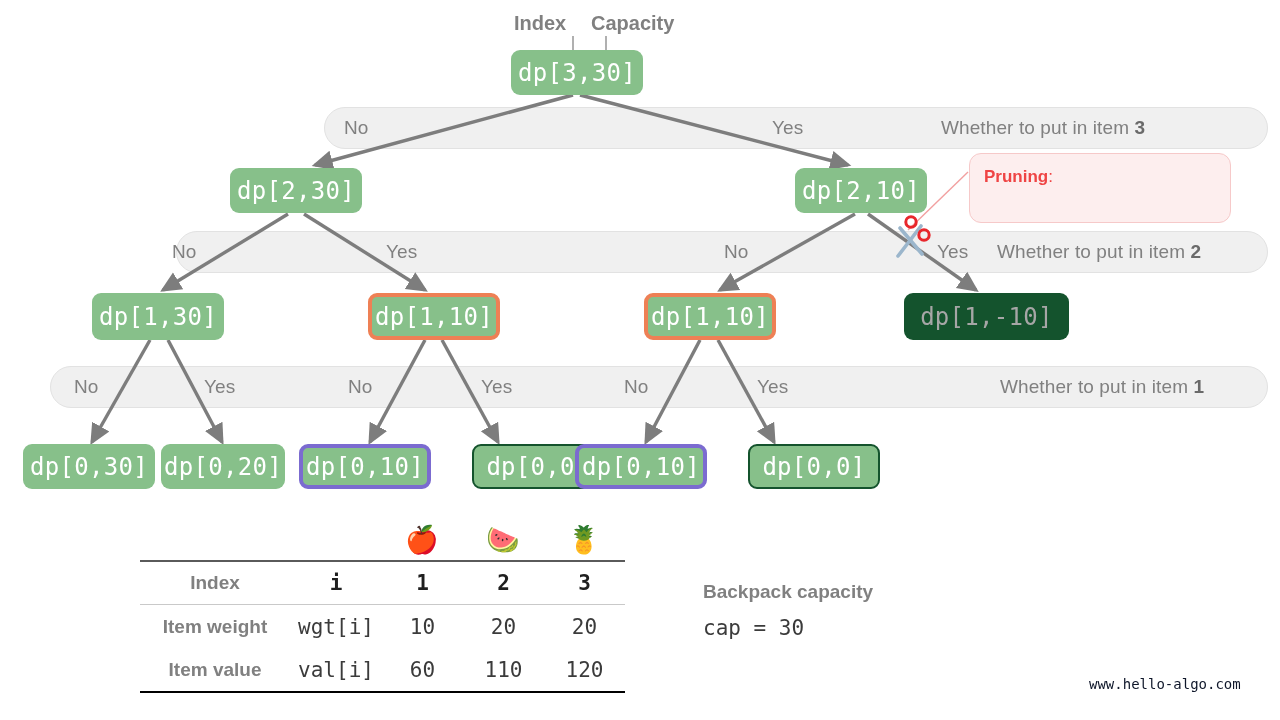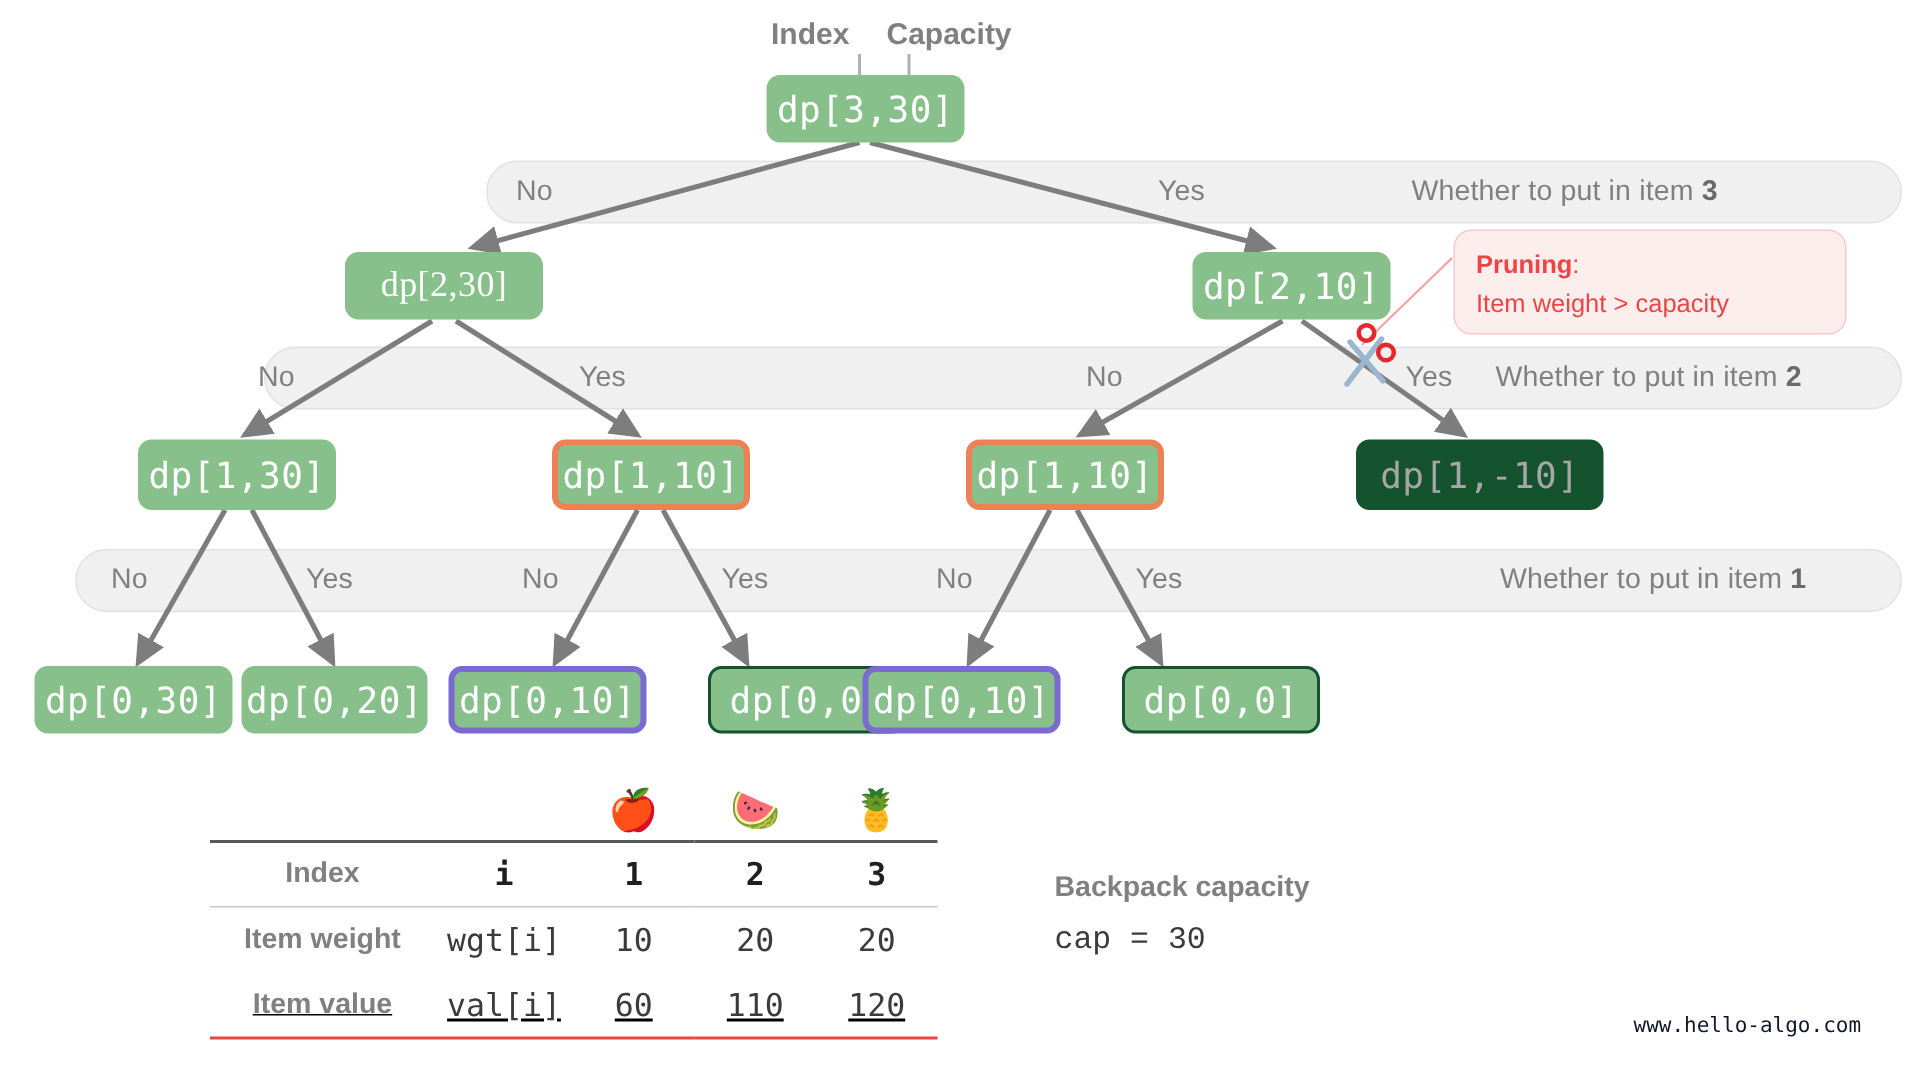--- a/index.html
+++ b/index.html
@@ -124,38 +124,37 @@
     </g>
   </svg>
 
   <div class="toplabel" style="left:514px;top:12px;">Index</div>
   <div class="toplabel" style="left:591px;top:12px;">Capacity</div>
   <div class="tick" style="left:572px;top:36px;height:22px;"></div>
   <div class="tick" style="left:605px;top:36px;height:22px;"></div>
 
   <div class="node" style="left:511px;top:50px;width:132px;height:45px;">dp[3,30]</div>
 
-  <div class="node" style="left:230px;top:168px;width:132px;height:45px;font-family:Liberation Serif, serif;">dp[2,30]</div>
+  <div class="node" style="left:230px;top:168px;width:132px;height:45px;">dp[2,30]</div>
   <div class="node" style="left:795px;top:168px;width:132px;height:45px;">dp[2,10]</div>
 
   <div class="node" style="left:92px;top:293px;width:132px;height:47px;">dp[1,30]</div>
   <div class="node orange" style="left:368px;top:293px;width:132px;height:47px;">dp[1,10]</div>
   <div class="node orange" style="left:644px;top:293px;width:132px;height:47px;">dp[1,10]</div>
   <div class="node muted" style="left:904px;top:293px;width:165px;height:47px;">dp[1,-10]</div>
 
   <div class="node" style="left:23px;top:444px;width:132px;height:45px;">dp[0,30]</div>
   <div class="node" style="left:161px;top:444px;width:124px;height:45px;">dp[0,20]</div>
   <div class="node purple" style="left:299px;top:444px;width:132px;height:45px;">dp[0,10]</div>
   <div class="node blue" style="left:437px;top:444px;width:132px;height:45px;">dp[0,0]</div>
   <div class="node purple" style="left:575px;top:444px;width:132px;height:45px;">dp[0,10]</div>
   <div class="node blue" style="left:713px;top:444px;width:132px;height:45px;">dp[0,0]</div>
 
   <div class="callout" style="left:969px;top:153px;width:262px;height:70px;">
     <div><span class="hd">Pruning</span><span>:</span></div>
-    <div>Item weight &gt; capacity</div>
   </div>
 
   <table class="tbl" style="left:140px;top:520px;">
     <tbody>
         <tr>
       <td class="rowlab" style="width:150px;height:40px;"></td>
       <td style="width:92px;"></td>
       <td class="emoji" style="width:81px;">🍎</td>
       <td class="emoji" style="width:81px;">🍉</td>
       <td class="emoji" style="width:81px;">🍍</td>
@@ -167,27 +166,27 @@
       <td class="monob">2</td>
       <td class="monob">3</td>
     </tr>
     <tr>
       <td class="rowlab" style="height:43px;">Item weight</td>
       <td class="mono">wgt[i]</td>
       <td class="mono">10</td>
       <td class="mono">20</td>
       <td class="mono">20</td>
     </tr>
-    <tr style="border-bottom:2px solid #ef4444;text-decoration:underline;">
+    <tr style="border-bottom:2px solid #000000;">
       <td class="rowlab" style="height:43px;">Item value</td>
       <td class="mono">val[i]</td>
       <td class="mono">60</td>
       <td class="mono">110</td>
       <td class="mono">120</td>
     </tr>
   </tbody>
     </table>
 
   <div class="caplabel" style="left:703px;top:581px;">Backpack capacity</div>
-  <div class="capval" style="left:703px;top:616px;font-family:Liberation Mono, monospace;">cap = 30</div>
+  <div class="capval" style="left:703px;top:616px;">cap = 30</div>
 
   <div class="wm" style="left:1089px;top:676px;">www.hello-algo.com</div>
 </div>
 
 </body></html>

